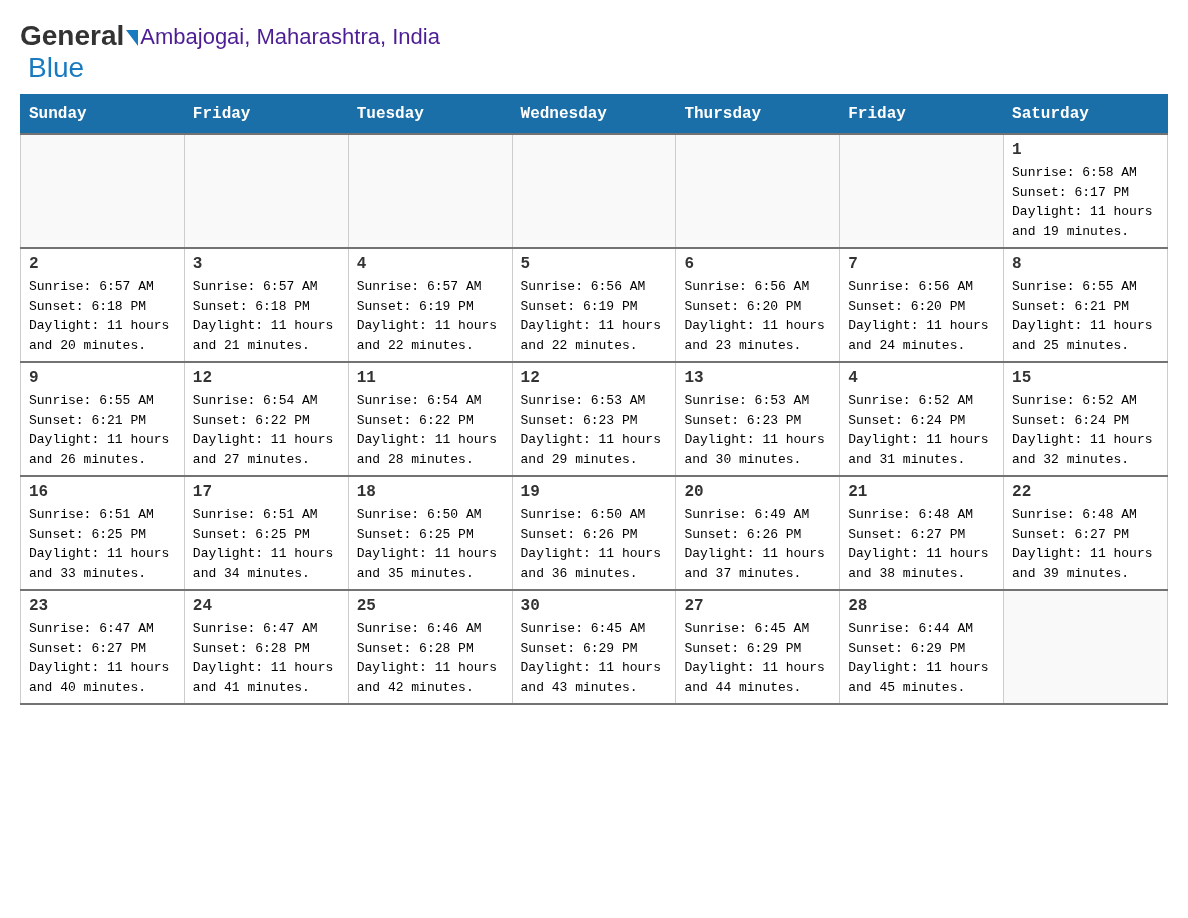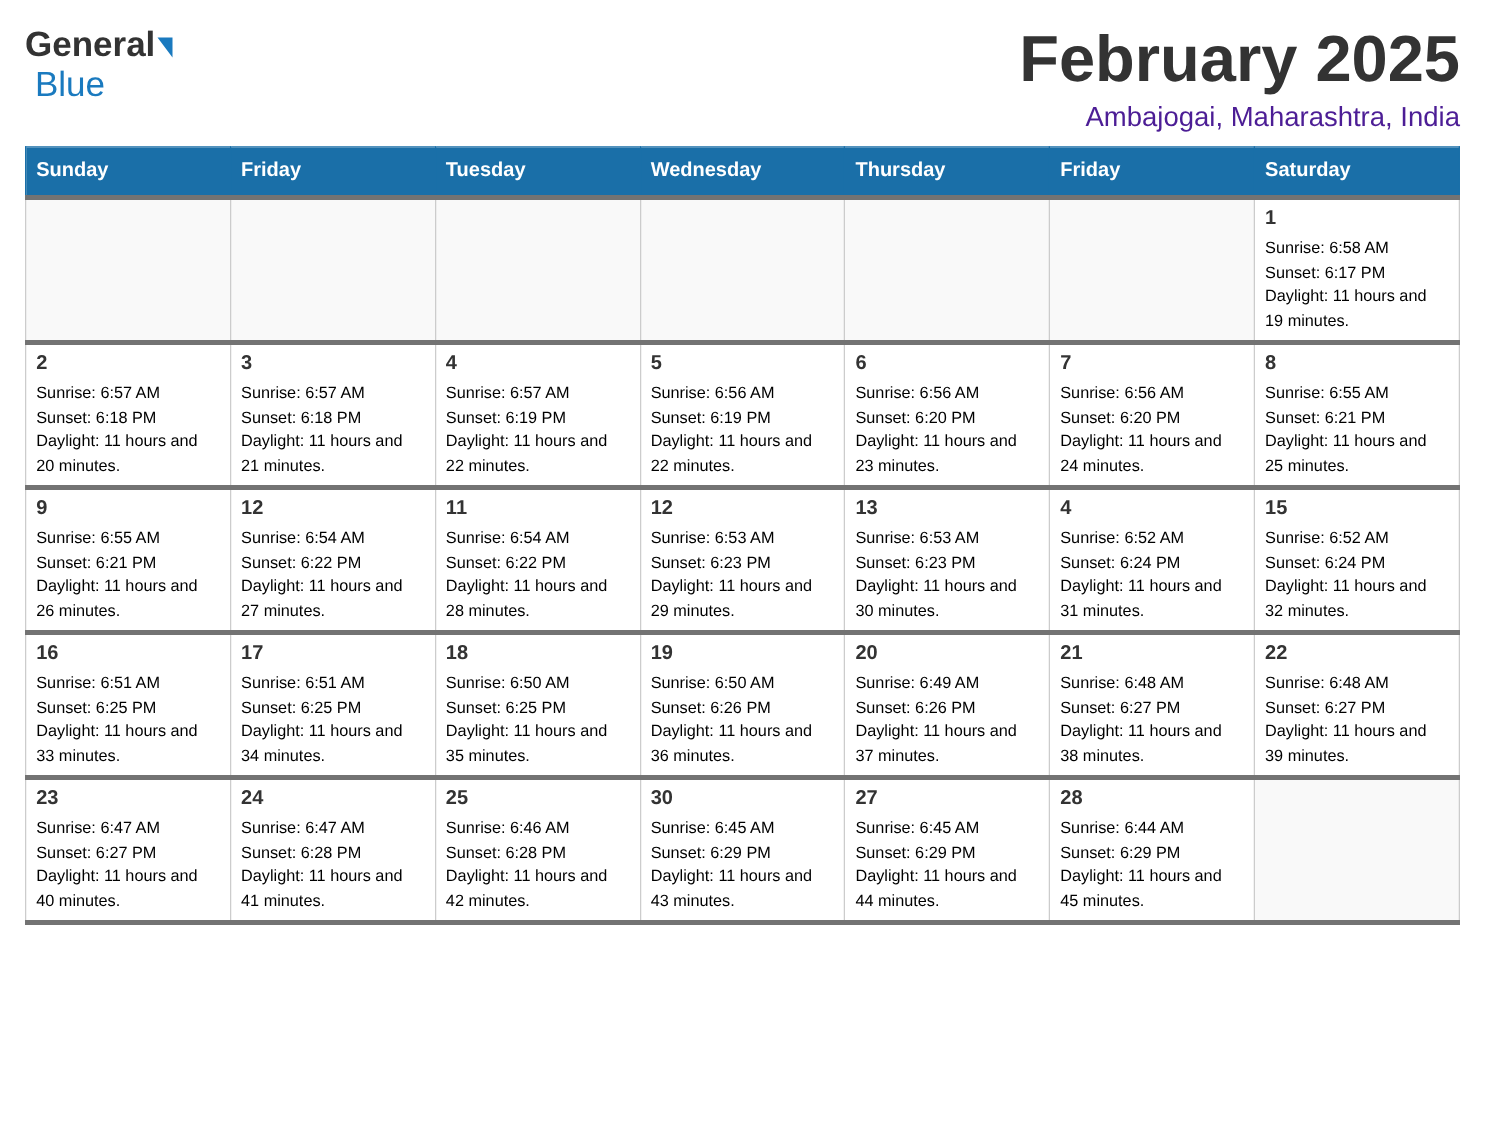--- a/index.html
+++ b/index.html
@@ -6,21 +6,20 @@
     body {
       font-family: Arial, sans-serif;
       background: #fff;
       color: #333;
       padding: 20px;
       width: 1188px;
       min-height: 918px;
     }
     .header {
       display: flex;
-      justify-content: space-between;
       align-items: flex-start;
     }
     .logo {
       display: flex;
       flex-direction: column;
       align-items: flex-start;
     }
     .logo-blue {
       color: #1a7abf;
       font-size: 28px;
@@ -57,21 +56,22 @@
     .calendar td {
       vertical-align: top;
       border: 1px solid #ccc;
       padding: 6px 8px;
       width: calc(100% / 7);
       min-height: 110px;
       font-size: 13px;
       color: #333;
     }
     .calendar tr {
-      border-bottom: 4px solid #737373;
+      border-bottom: 2px solid #737373;
+      font-family: Liberation Mono, monospace;
     }
     .day-number {
       font-size: 16px;
       font-weight: bold;
       color: #333;
       display: block;
       margin-bottom: 4px;
     }
     .day-info {
       font-size: 13px;
@@ -109,21 +109,20 @@
   <div class="logo">
     <div class="logo-row">
       <span class="logo-general">General</span>
       <span class="logo-arrow"></span>
     </div>
     <div style="margin-left:4px;">
       <span class="logo-blue">Blue</span>
     </div>
   </div>
   <div class="title-area">
-    <div class="month-title">February 2025</div>
     <div class="location-title">Ambajogai, Maharashtra, India</div>
   </div>
 </div>
 
 <table class="calendar">
   <thead>
     <tr>
     <th>Sunday</th>
         <th>Friday</th>
         <th>Tuesday</th>

